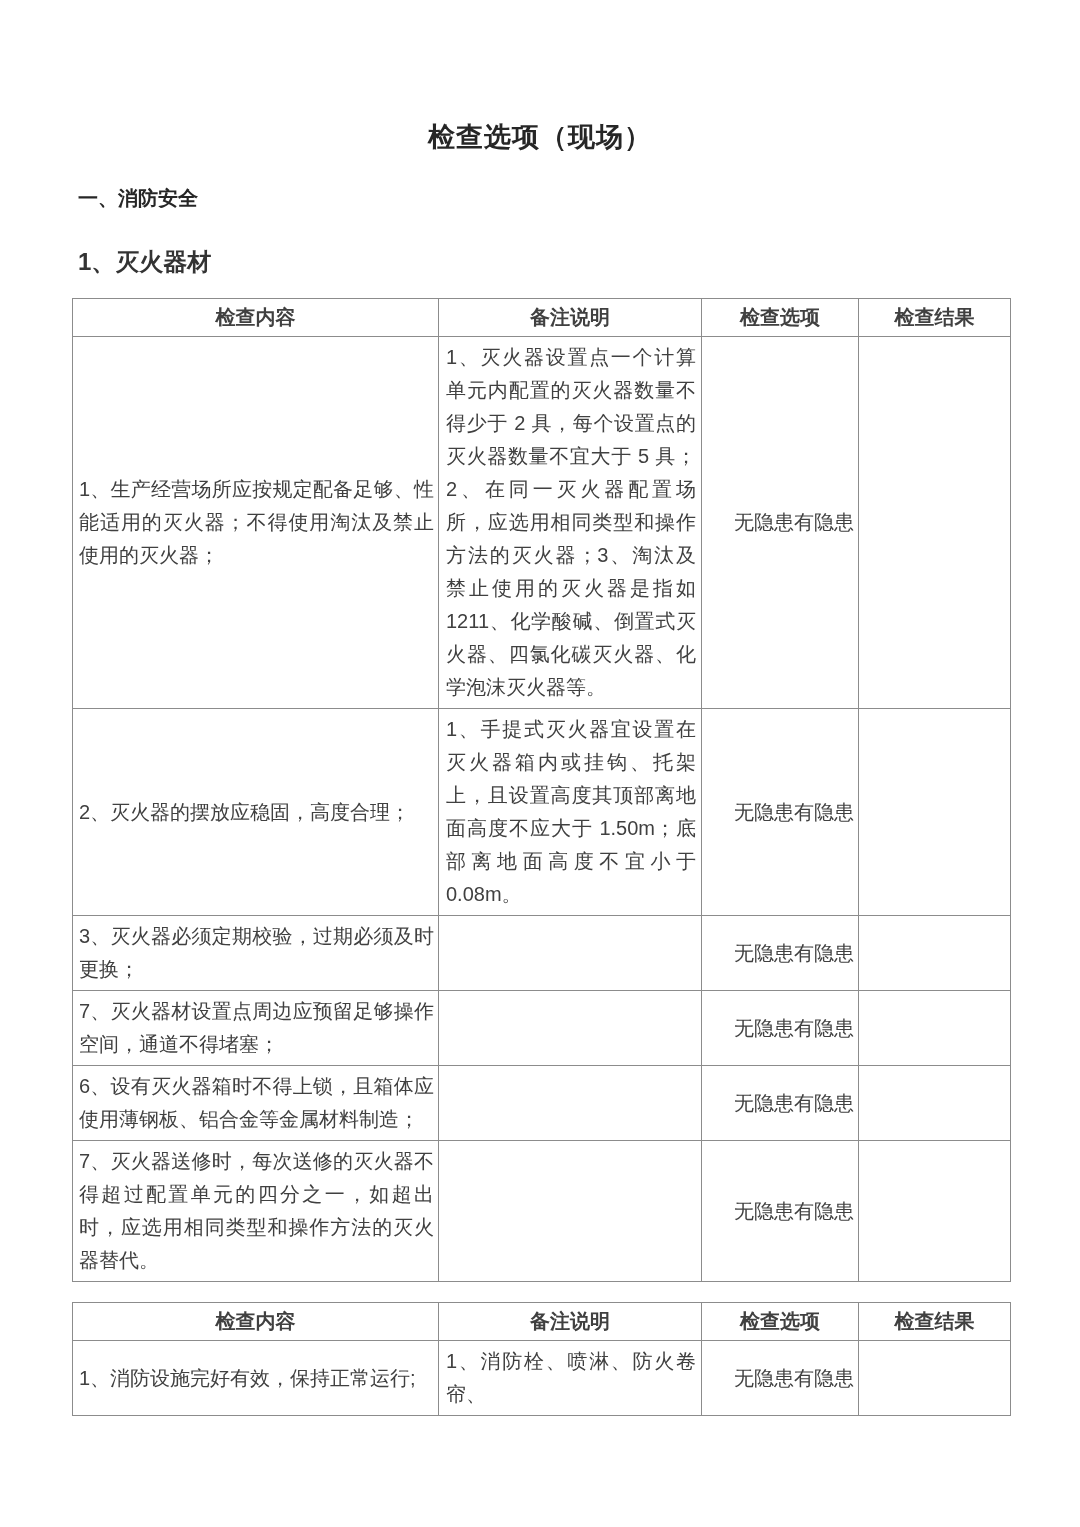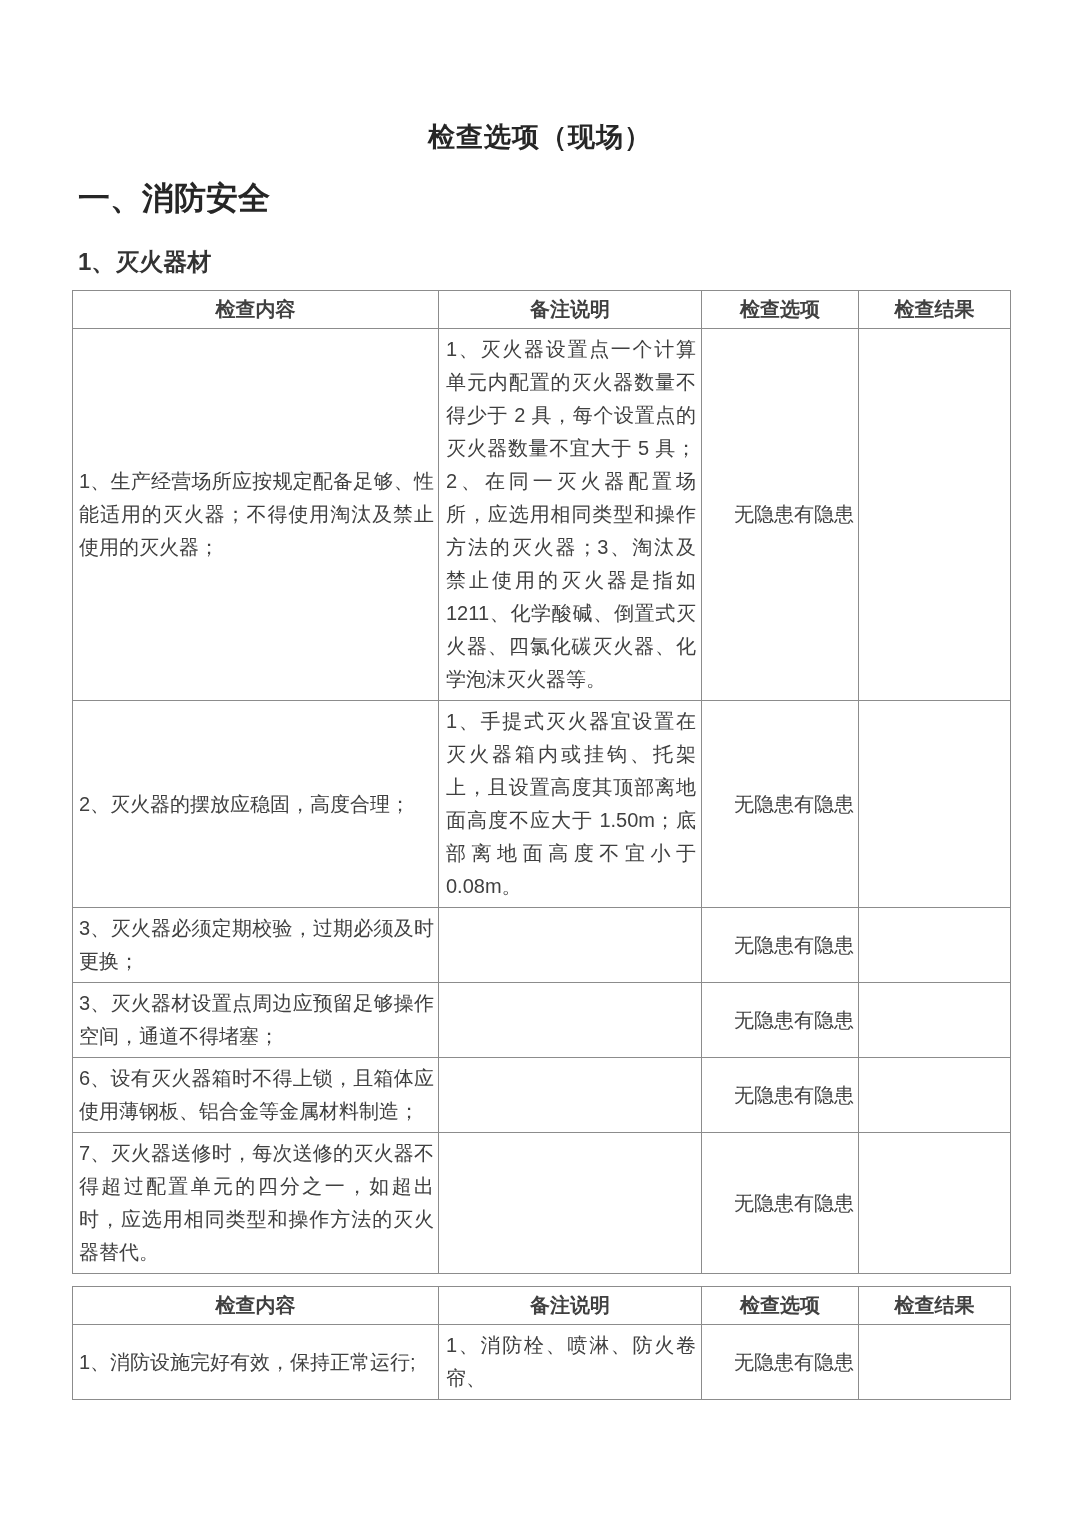--- a/index.html
+++ b/index.html
@@ -26,37 +26,37 @@
   .doc-title{
     text-align:center;
     font-size:27px;
     line-height:34px;
     font-weight:700;
     color:var(--c-heading);
     letter-spacing:1px;
   }
   .section-title{
     margin:26px 0 12px 78px;
-    font-size:32px;
+    font-size:20px;
     line-height:36px;
     font-weight:700;
     color:var(--c-heading);
   }
   .subsection-title{
     margin:30px 0 0 78px;
     font-size:24px;
     line-height:32px;
     font-weight:600;
     color:#333333;
   }
   .subsection-title.second{
     margin-top:58px;
   }
   table.check-table{
-    margin:12px 0 0 72px;
+    margin:20px 0 0 72px;
     width:938px;
     border-collapse:collapse;
     table-layout:fixed;
   }
   table.check-table td, table.check-table th{
     border:1px solid var(--c-border);
     vertical-align:middle;
     font-size:20px;
     line-height:33px;
     font-weight:400;
@@ -134,21 +134,21 @@
         <td class="cell-option">无隐患有隐患</td>
         <td class="cell-result"></td>
       </tr>
       <tr class="h69">
         <td class="cell-content">3、灭火器必须定期校验，过期必须及时更换；</td>
         <td class="cell-remark"></td>
         <td class="cell-option">无隐患有隐患</td>
         <td class="cell-result"></td>
       </tr>
       <tr class="h69">
-        <td class="cell-content">3、灭火器材设置点周边应预留足够操作空间，通道不得堵塞；</td>
+        <td class="cell-content">7、灭火器材设置点周边应预留足够操作空间，通道不得堵塞；</td>
         <td class="cell-remark"></td>
         <td class="cell-option">无隐患有隐患</td>
         <td class="cell-result"></td>
       </tr>
       <tr class="h68">
         <td class="cell-content">6、设有灭火器箱时不得上锁，且箱体应使用薄钢板、铝合金等金属材料制造；</td>
         <td class="cell-remark"></td>
         <td class="cell-option">无隐患有隐患</td>
         <td class="cell-result"></td>
       </tr>

